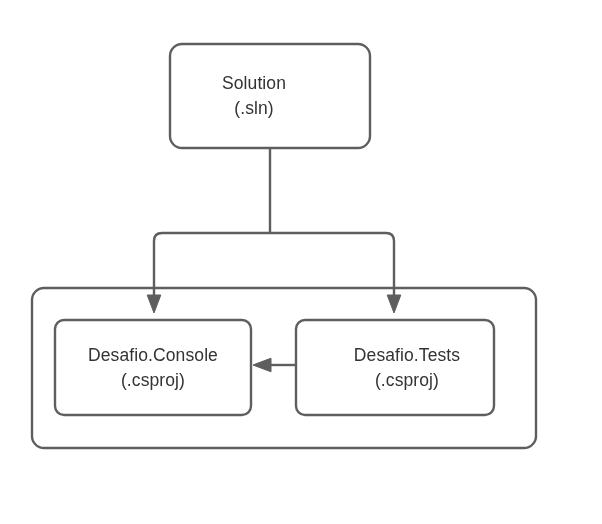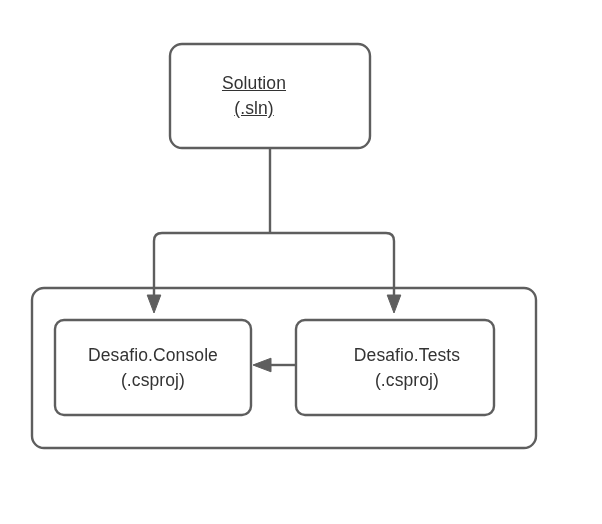--- a/index.html
+++ b/index.html
@@ -30,21 +30,21 @@
     justify-content: center;
     text-align: center;
     color: #333333;
     font-size: 17.5px;
     line-height: 25px;
     letter-spacing: 0.1px;
     pointer-events: none;
     white-space: nowrap;
   }
   #solution-label {
-    left: 170px; top: 44px; width: 168px; height: 104px; text-decoration: underline;
+    left: 170px; top: 44px; width: 168px; height: 104px;
   }
   #console-label {
     left: 55px; top: 320px; width: 196px; height: 95px;
   }
   #tests-label {
     left: 296px; top: 320px; width: 222px; height: 95px;
   }
 </style>
 </head>
 <body>

